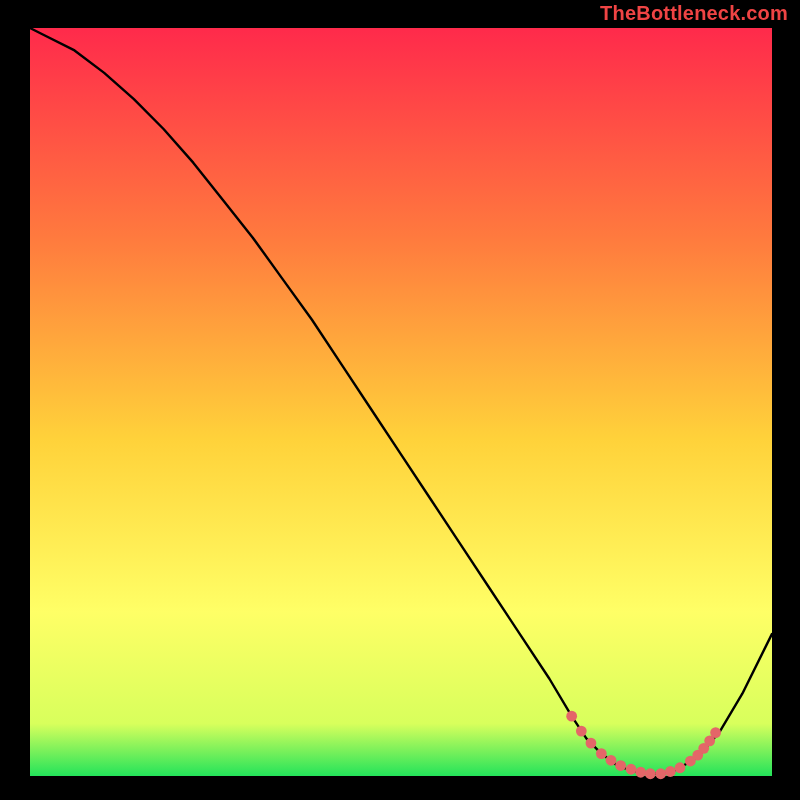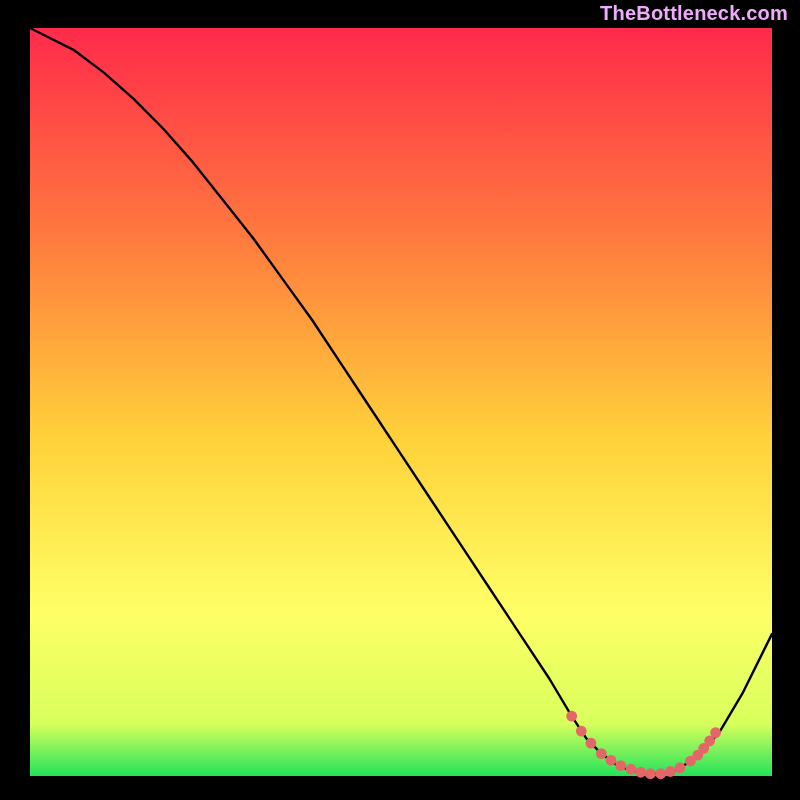--- a/index.html
+++ b/index.html
@@ -20,21 +20,21 @@
     top: 0;
     left: 0;
   }
   .watermark {
     position: absolute;
     top: 2px;
     right: 12px;
     font-family: Arial, Helvetica, sans-serif;
     font-size: 20px;
     font-weight: bold;
-    color: #f0abfc;
+    color: #ef4444;
     letter-spacing: 0.2px;
     user-select: none;
   }
 </style>
 </head>
 <body>
 
 <div class="stage">
   <svg id="chart" width="800" height="800" viewBox="0 0 800 800">
       <defs>

